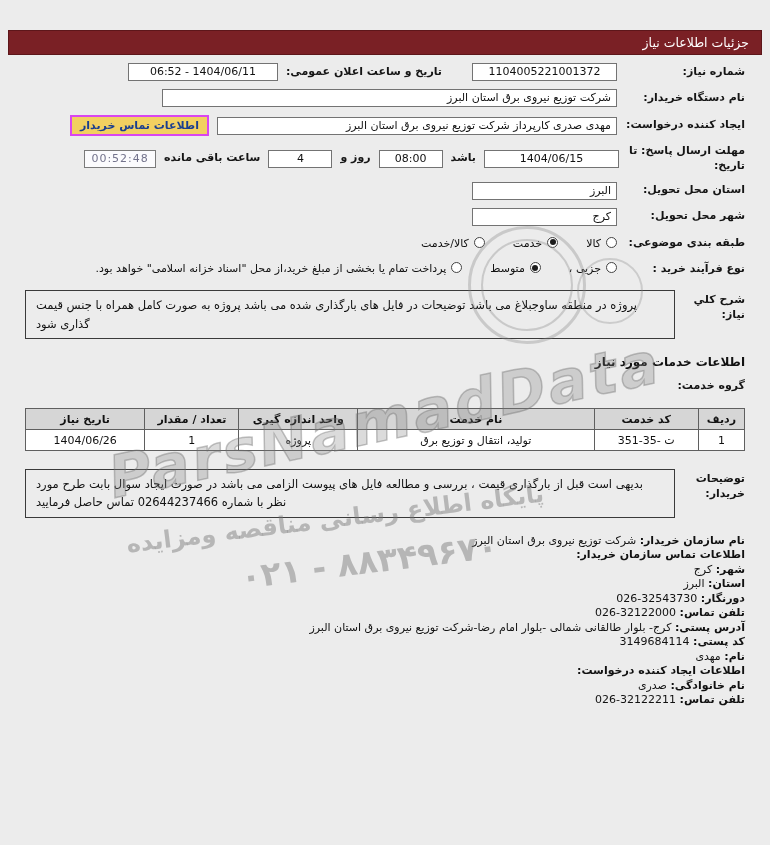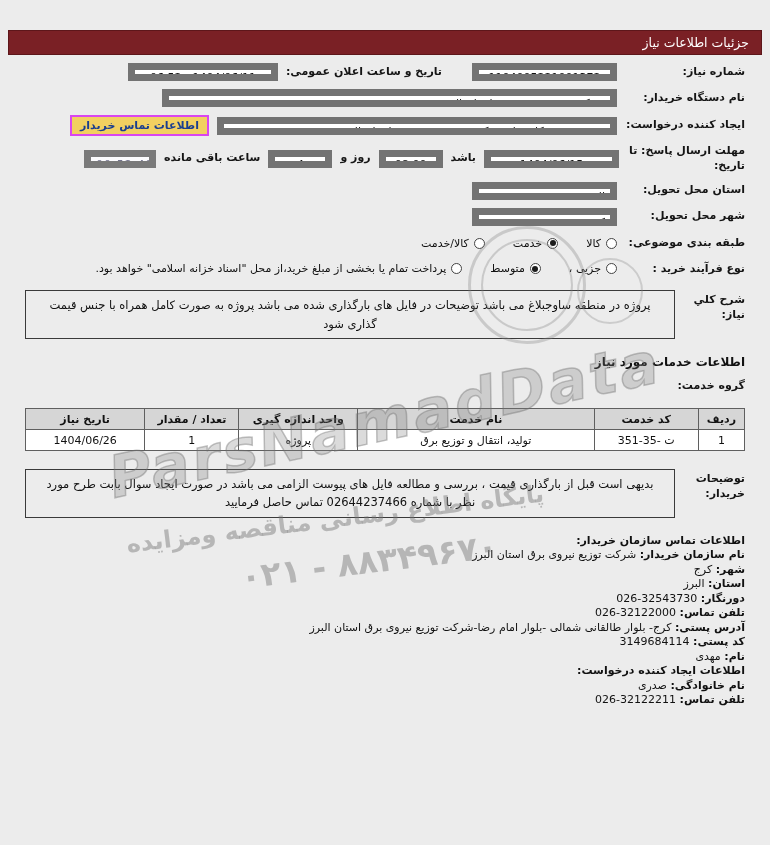--- a/index.html
+++ b/index.html
@@ -22,21 +22,21 @@
     padding:4px 12px;
     text-align:right;
   }
   .content{padding:0 25px;position:relative;z-index:1}
   .row{display:flex;align-items:center;gap:8px;margin-top:8px;font-size:11px}
   .lbl{font-weight:bold;color:#151515;line-height:1.35;flex:none}
   .w120{width:120px}
   .w118{width:118px}
   .field{
     background:#fff;
-    border:7px solid #737373;
+    border:1px solid #737373;
     height:18px;
     line-height:16px;
     padding:0 5px;
     font-size:11px;
     white-space:nowrap;
     overflow:hidden;
     flex:none;
   }
   .center{text-align:center}
   .ltr{direction:ltr;unicode-bidi:isolate}
@@ -48,36 +48,36 @@
     color:#1a3e8f;
     font-weight:bold;
     font-size:11px;
     padding:2px 8px;
     border:2px solid #d946ef;
     cursor:pointer;
     flex:none;
   }
   .countdown{color:#73738c;letter-spacing:1px;background:#fbfbfd;border-color:#7a7a7a}
   
-  .opt{display:flex;align-items:center;gap:5px;margin-left:20px}
+  .opt{display:flex;gap:5px;margin-left:20px}
   .opt:last-child{margin-left:0}
   .radio{
     width:11px;height:11px;border:1px solid #444;border-radius:50%;
     background:#fff;display:inline-block;position:relative;flex:none;
   }
   .radio.selected::after{
     content:"";position:absolute;inset:1.5px;background:#1c1c1c;border-radius:50%;
   }
   .rlbl{font-size:11px;color:#111}
   
   .descwrap{display:flex;align-items:flex-start;gap:10px;margin-top:14px;font-size:11px}
   .descwrap .lbl{width:60px;padding-top:3px}
   .descbox{
     flex:1;border:1px solid #3a3a3a;padding:5px 10px;
-    text-align:center;font-size:11.5px;line-height:1.6;background:transparent;
+    text-align:left;font-size:11.5px;line-height:1.6;background:transparent;
   }
   .section-title{margin-top:16px;font-weight:bold;font-size:12px}
   
   table{width:100%;border-collapse:collapse;margin-top:14px;font-size:11px}
   th,td{border:1px solid #5f5f5f;height:21px;text-align:center;padding:1px 8px}
   th{background:#d6d6d6;font-weight:bold}
   td{background:#fff}
   .col-row{width:40px}.col-code{width:105px}.col-name{width:240px}
   .col-unit{width:120px}.col-qty{width:95px}.col-date{width:120px}
   
@@ -226,22 +226,22 @@
       </tr>
     </tbody>
   </table>
 
   <div class="descwrap" style="margin-top:18px">
     <span class="lbl">توضیحات خریدار:</span>
     <div class="descbox">بدیهی است قبل از بارگذاری قیمت ، بررسی و مطالعه فایل های پیوست الزامی می باشد در صورت ایجاد سوال بابت طرح مورد نظر با شماره 02644237466 تماس حاصل فرمایید</div>
   </div>
 
   <div class="contact">
+    <div class="cline"><b>نام سازمان خریدار:</b> <span>شرکت توزیع نیروی برق استان البرز</span></div>
     <div class="cline"><b>اطلاعات تماس سازمان خریدار:</b></div>
-    <div class="cline"><b>نام سازمان خریدار:</b> <span>شرکت توزیع نیروی برق استان البرز</span></div>
     <div class="cline"><b>شهر:</b> <span>کرج</span></div>
     <div class="cline"><b>استان:</b> <span>البرز</span></div>
     <div class="cline"><b>دورنگار:</b> <span class="ltr-inline">026-32543730</span></div>
     <div class="cline"><b>تلفن تماس:</b> <span class="ltr-inline">026-32122000</span></div>
     <div class="cline"><b>آدرس پستی:</b> <span>کرج- بلوار طالقانی شمالی -بلوار امام رضا-شرکت توزیع نیروی برق استان البرز</span></div>
     <div class="cline"><b>کد پستی:</b> <span class="ltr-inline">3149684114</span></div>
     <div class="cline"><b>نام:</b> <span>مهدی</span></div>
     <div class="cline"><b>اطلاعات ایجاد کننده درخواست:</b></div>
     <div class="cline"><b>نام خانوادگی:</b> <span>صدری</span></div>
     <div class="cline"><b>تلفن تماس:</b> <span class="ltr-inline">026-32122211</span></div>

